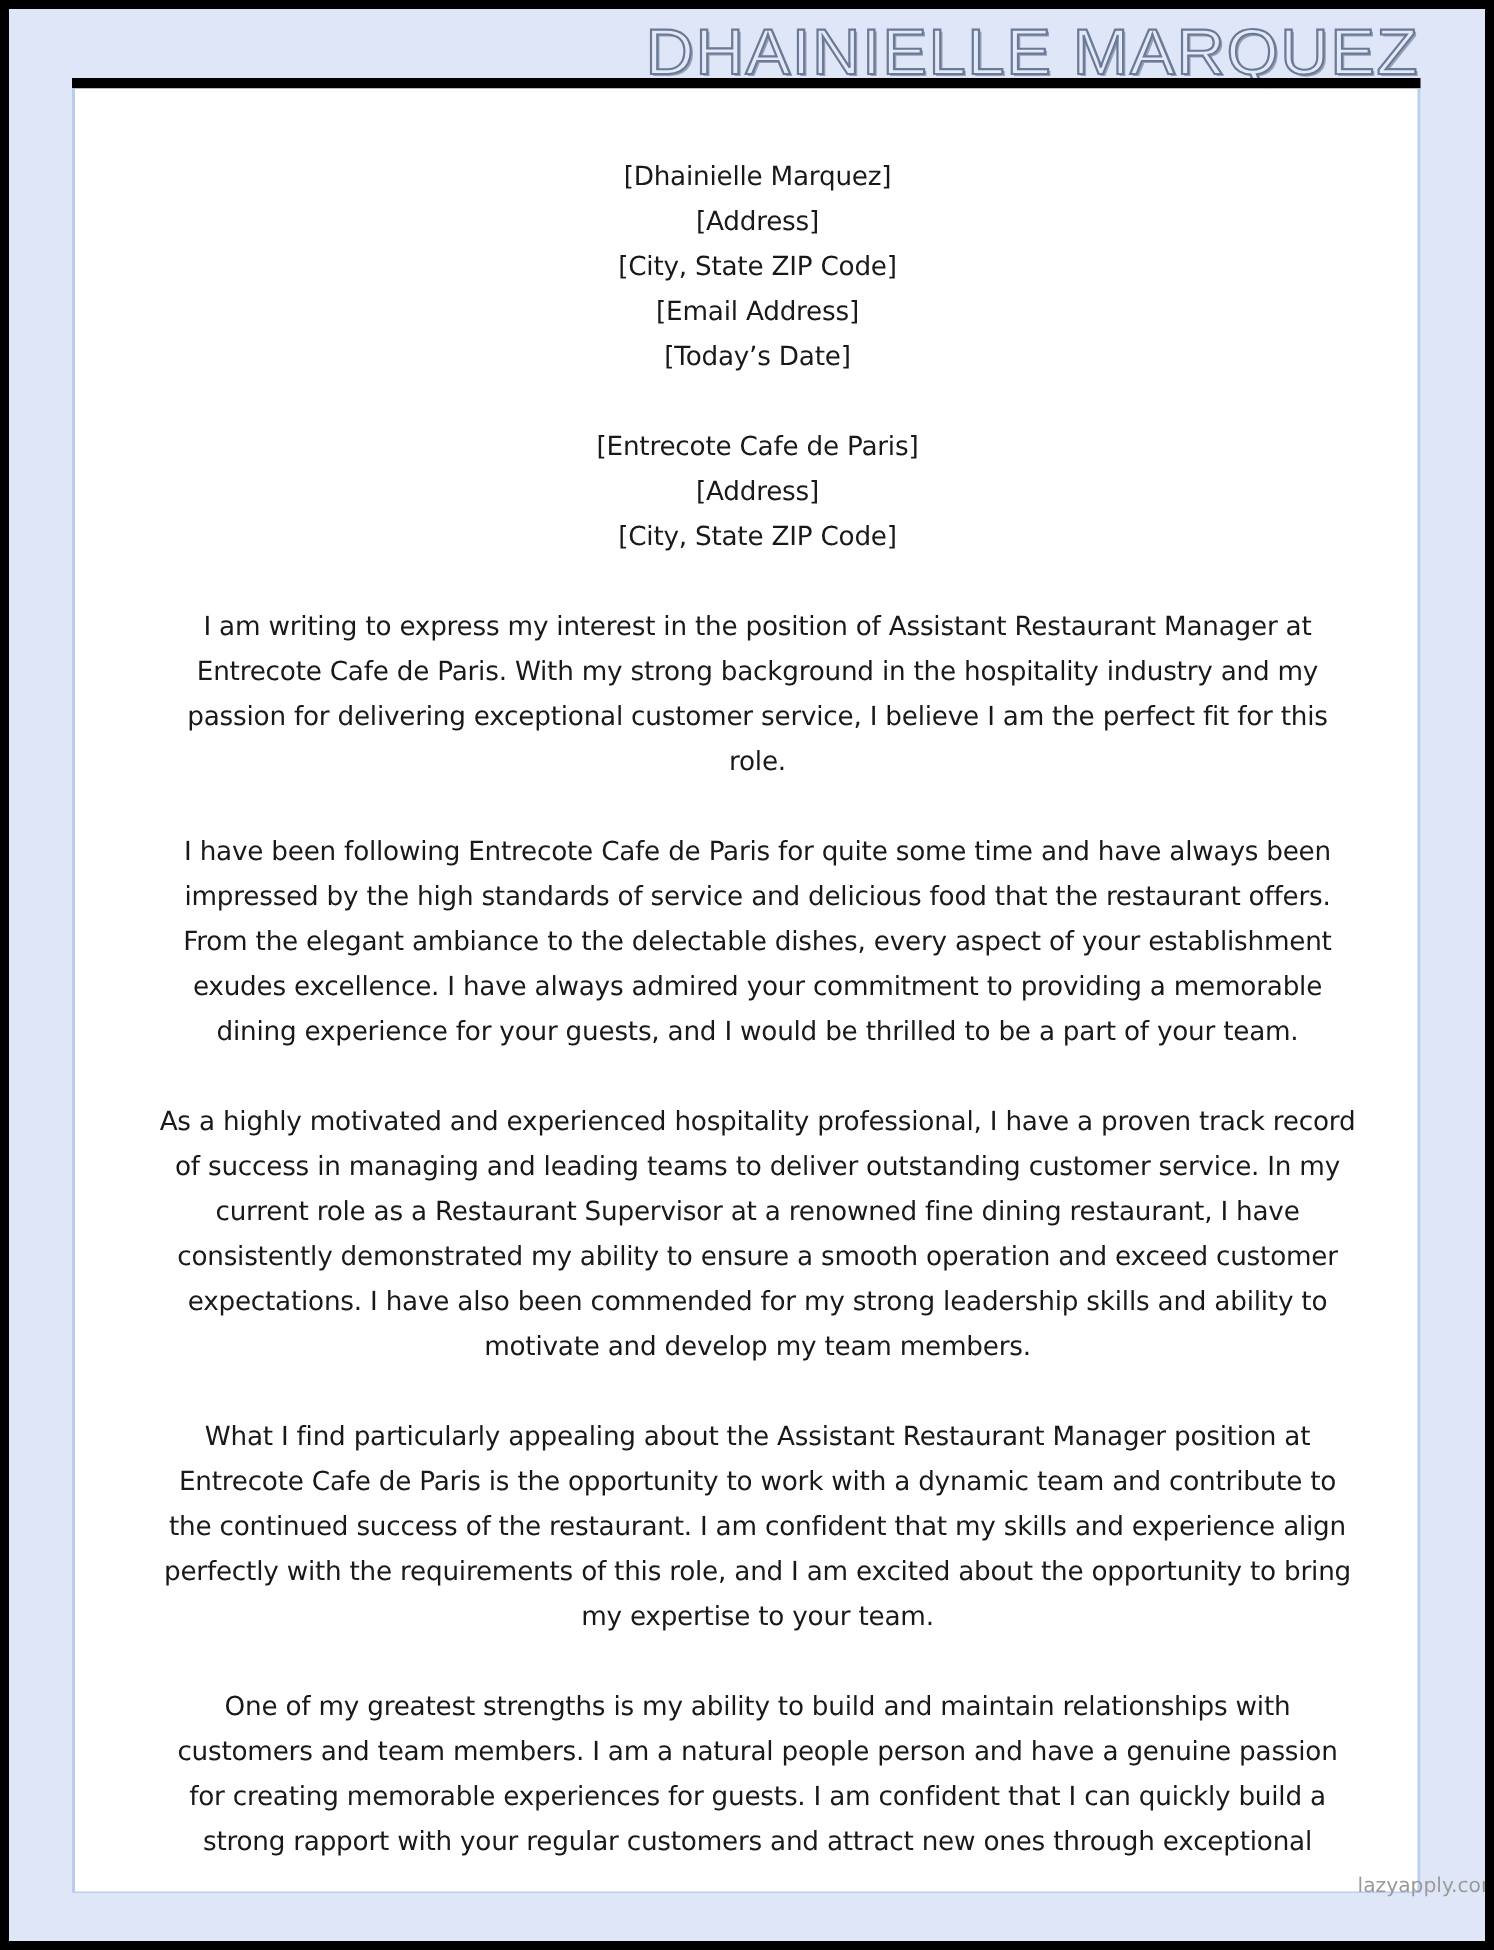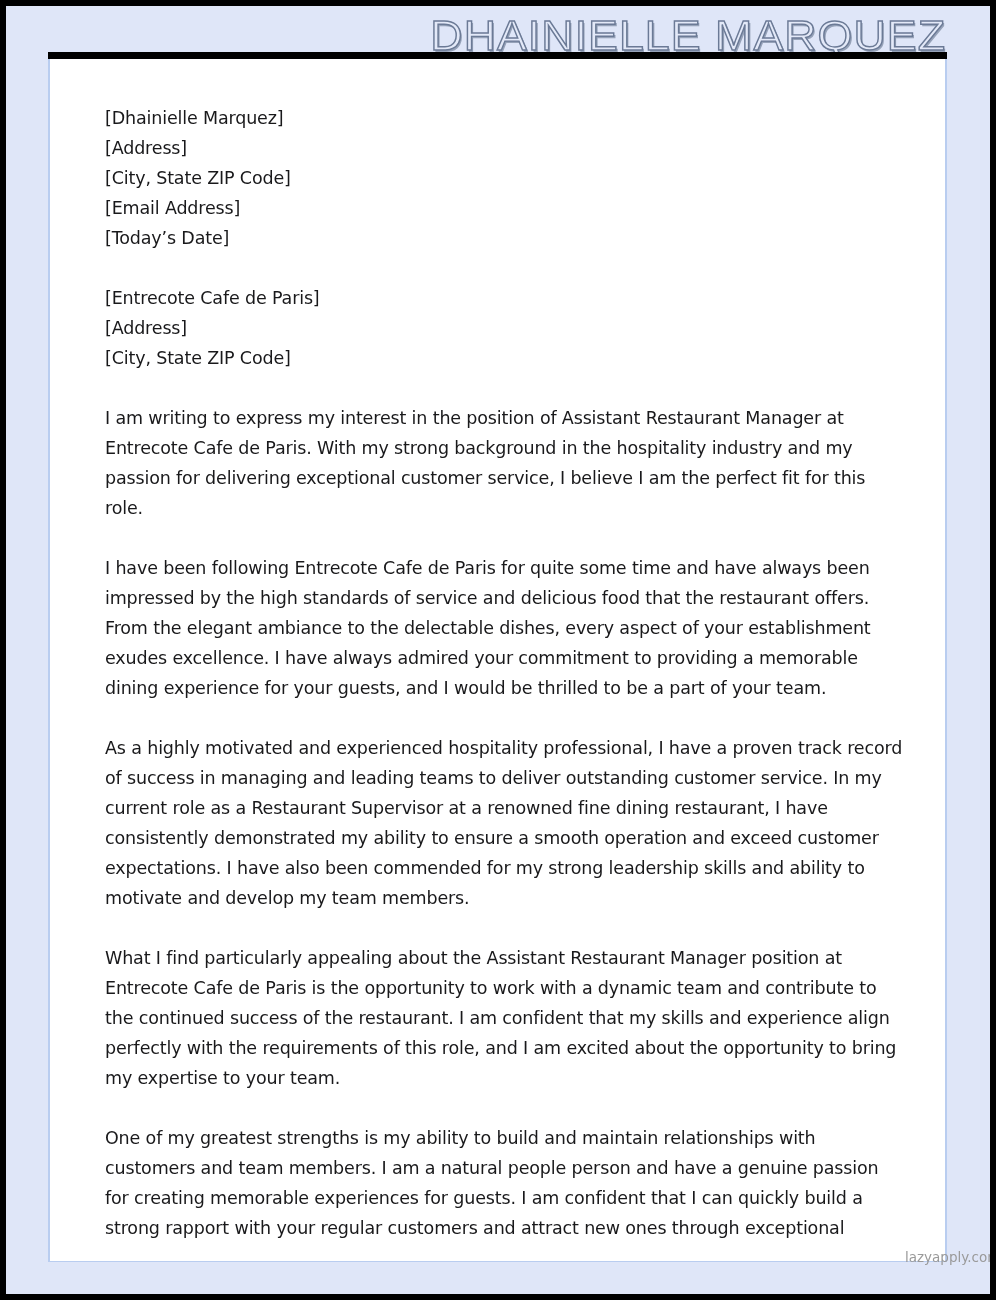--- a/index.html
+++ b/index.html
@@ -69,20 +69,21 @@
     position: absolute;
     left: 42px;
     top: 53px;
     width: 899px;
     height: 1203px;
     background: #ffffff;
     border-left: 2px solid #b9cdf0;
     border-right: 2px solid #b9cdf0;
     border-bottom: 1px solid #b9cdf0;
     overflow: visible;
+    text-align: center;
   }
 
   
   #letter-body {
     position: absolute;
     left: 55px;
     top: 44px;
     width: 800px;
     font-family: "DejaVu Sans", sans-serif;
     font-size: 17.5px;

